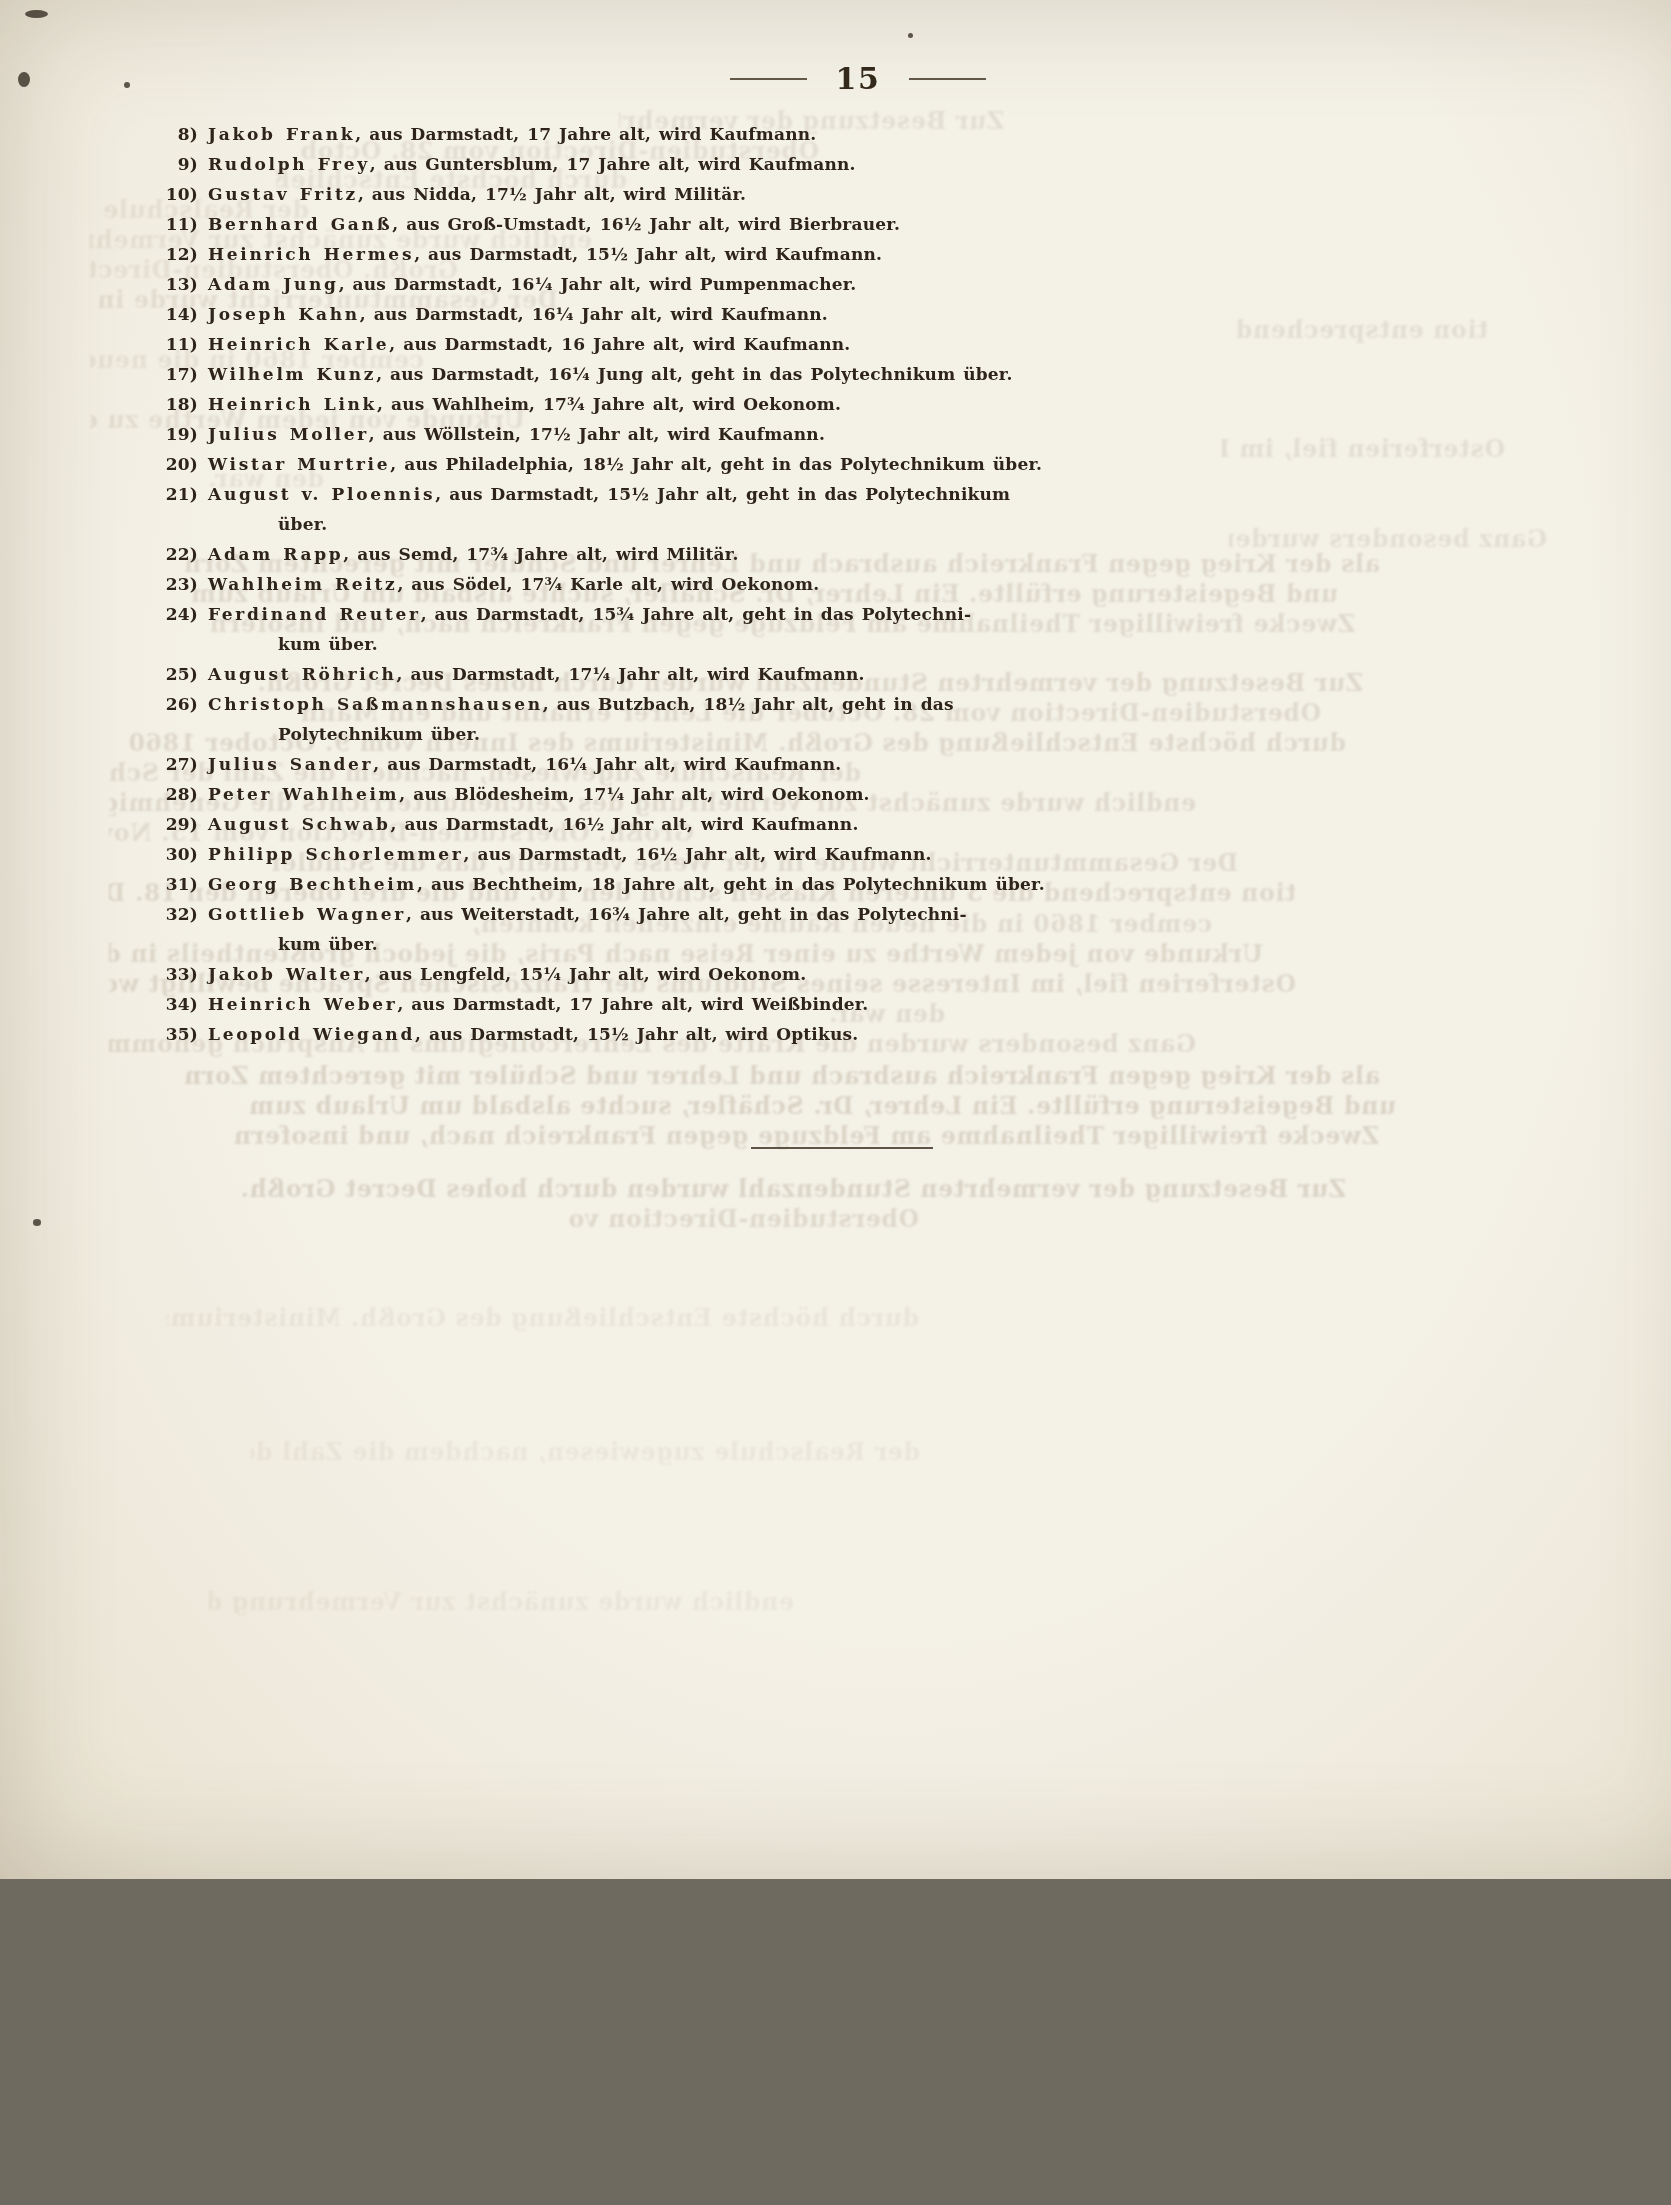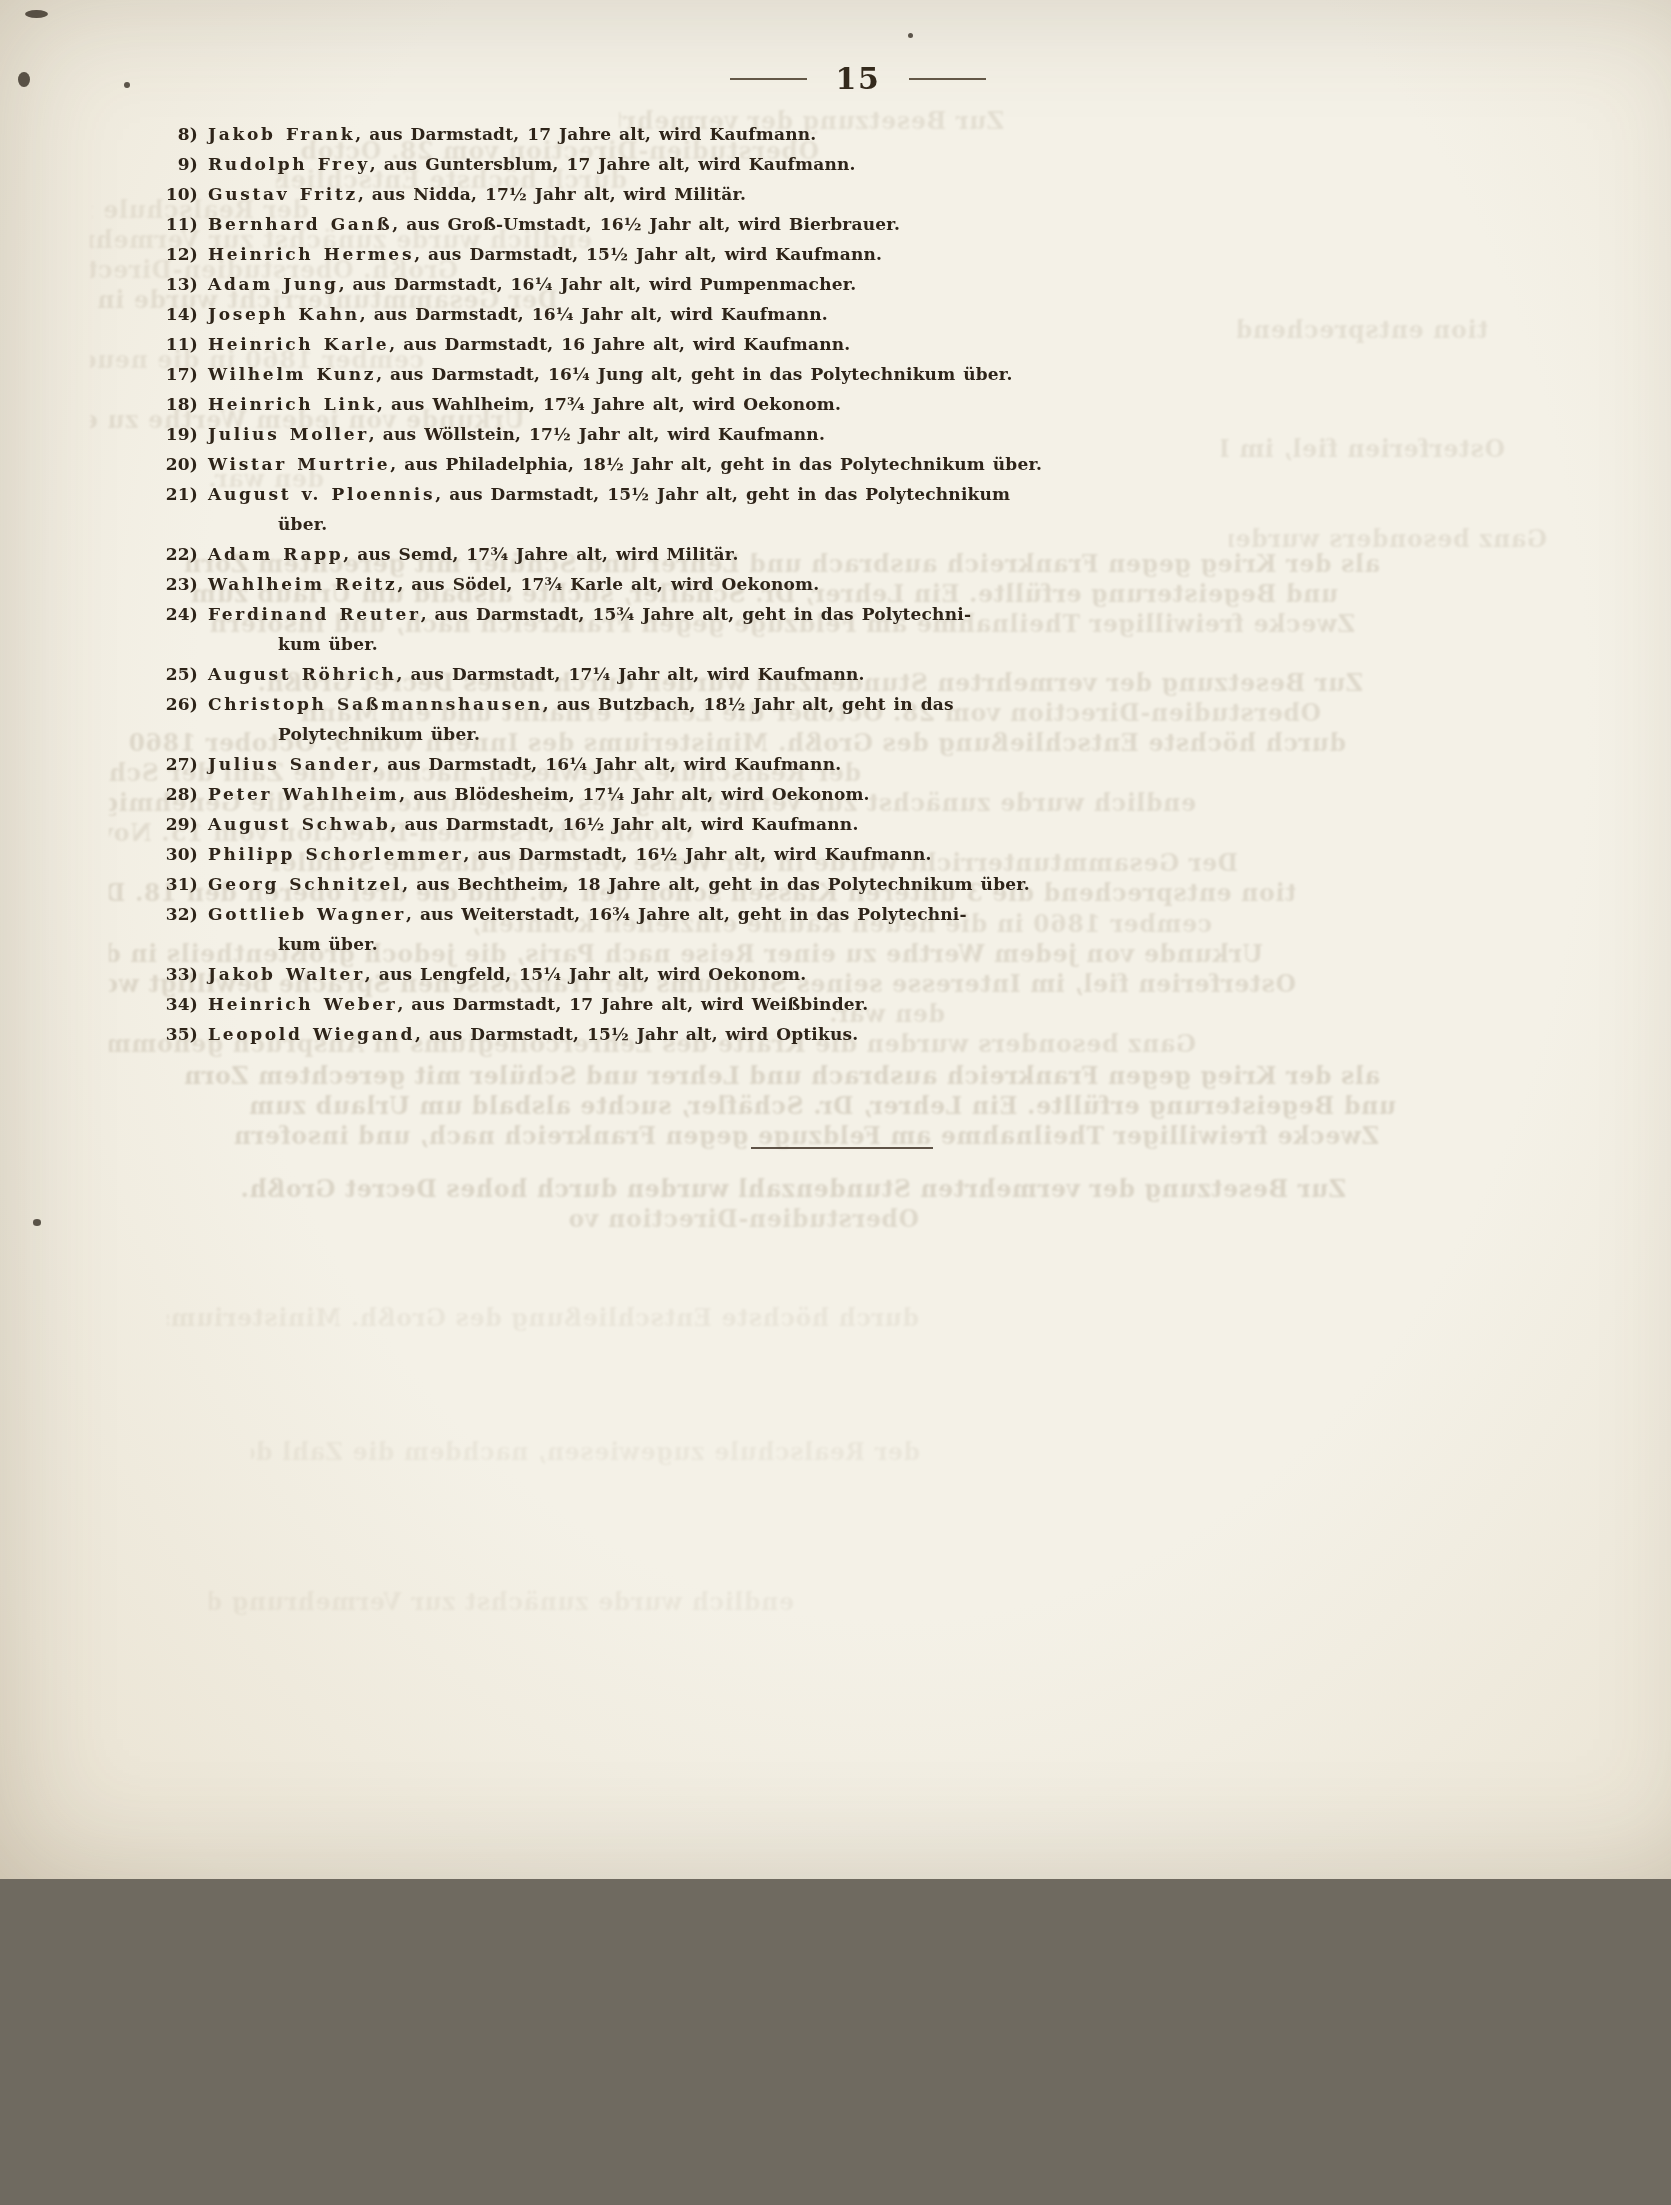--- a/index.html
+++ b/index.html
@@ -173,21 +173,21 @@
       <div class="entry">
         <span class="l1"><span class="num">28)</span><span class="name">Peter Wahlheim</span><span class="rest">, aus Blödesheim, 17¼ Jahr alt, wird Oekonom.</span></span>
       </div>
       <div class="entry">
         <span class="l1"><span class="num">29)</span><span class="name">August Schwab</span><span class="rest">, aus Darmstadt, 16½ Jahr alt, wird Kaufmann.</span></span>
       </div>
       <div class="entry">
         <span class="l1"><span class="num">30)</span><span class="name">Philipp Schorlemmer</span><span class="rest">, aus Darmstadt, 16½ Jahr alt, wird Kaufmann.</span></span>
       </div>
       <div class="entry">
-        <span class="l1"><span class="num">31)</span><span class="name">Georg Schnitzel</span><span class="rest">, aus Bechtheim, 18 Jahre alt, geht in das Polytechnikum über.</span></span>
+        <span class="l1"><span class="num">31)</span><span class="name">Georg Bechtheim</span><span class="rest">, aus Bechtheim, 18 Jahre alt, geht in das Polytechnikum über.</span></span>
       </div>
       <div class="entry">
         <span class="l1"><span class="num">32)</span><span class="name">Gottlieb Wagner</span><span class="rest">, aus Weiterstadt, 16¾ Jahre alt, geht in das Polytechni-</span></span>
         <span class="cont">kum über.</span>
       </div>
       <div class="entry">
         <span class="l1"><span class="num">33)</span><span class="name">Jakob Walter</span><span class="rest">, aus Lengfeld, 15¼ Jahr alt, wird Oekonom.</span></span>
       </div>
       <div class="entry">
         <span class="l1"><span class="num">34)</span><span class="name">Heinrich Weber</span><span class="rest">, aus Darmstadt, 17 Jahre alt, wird Weißbinder.</span></span>

